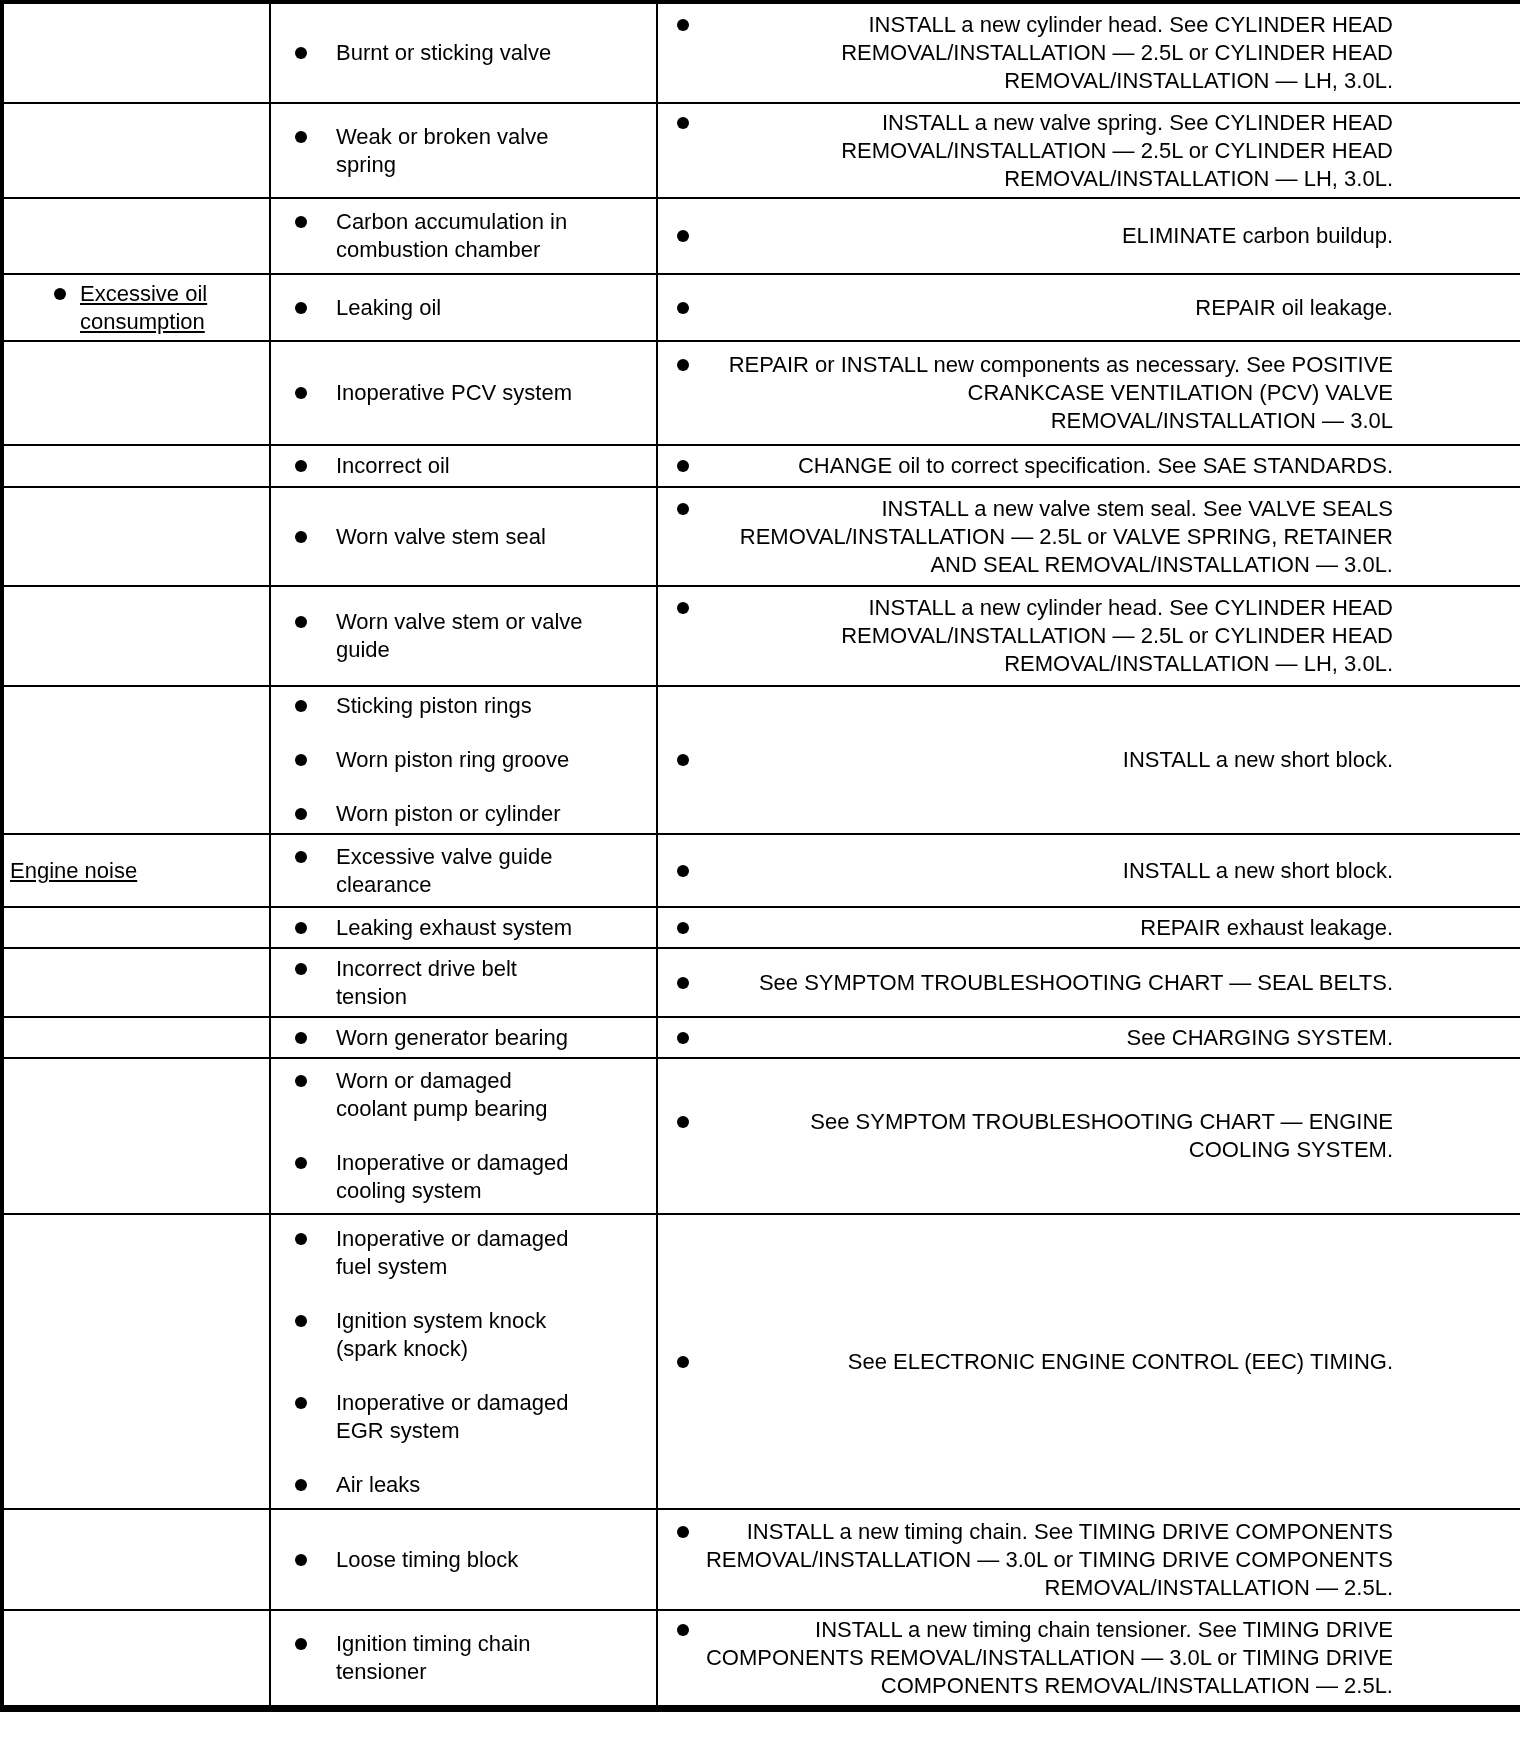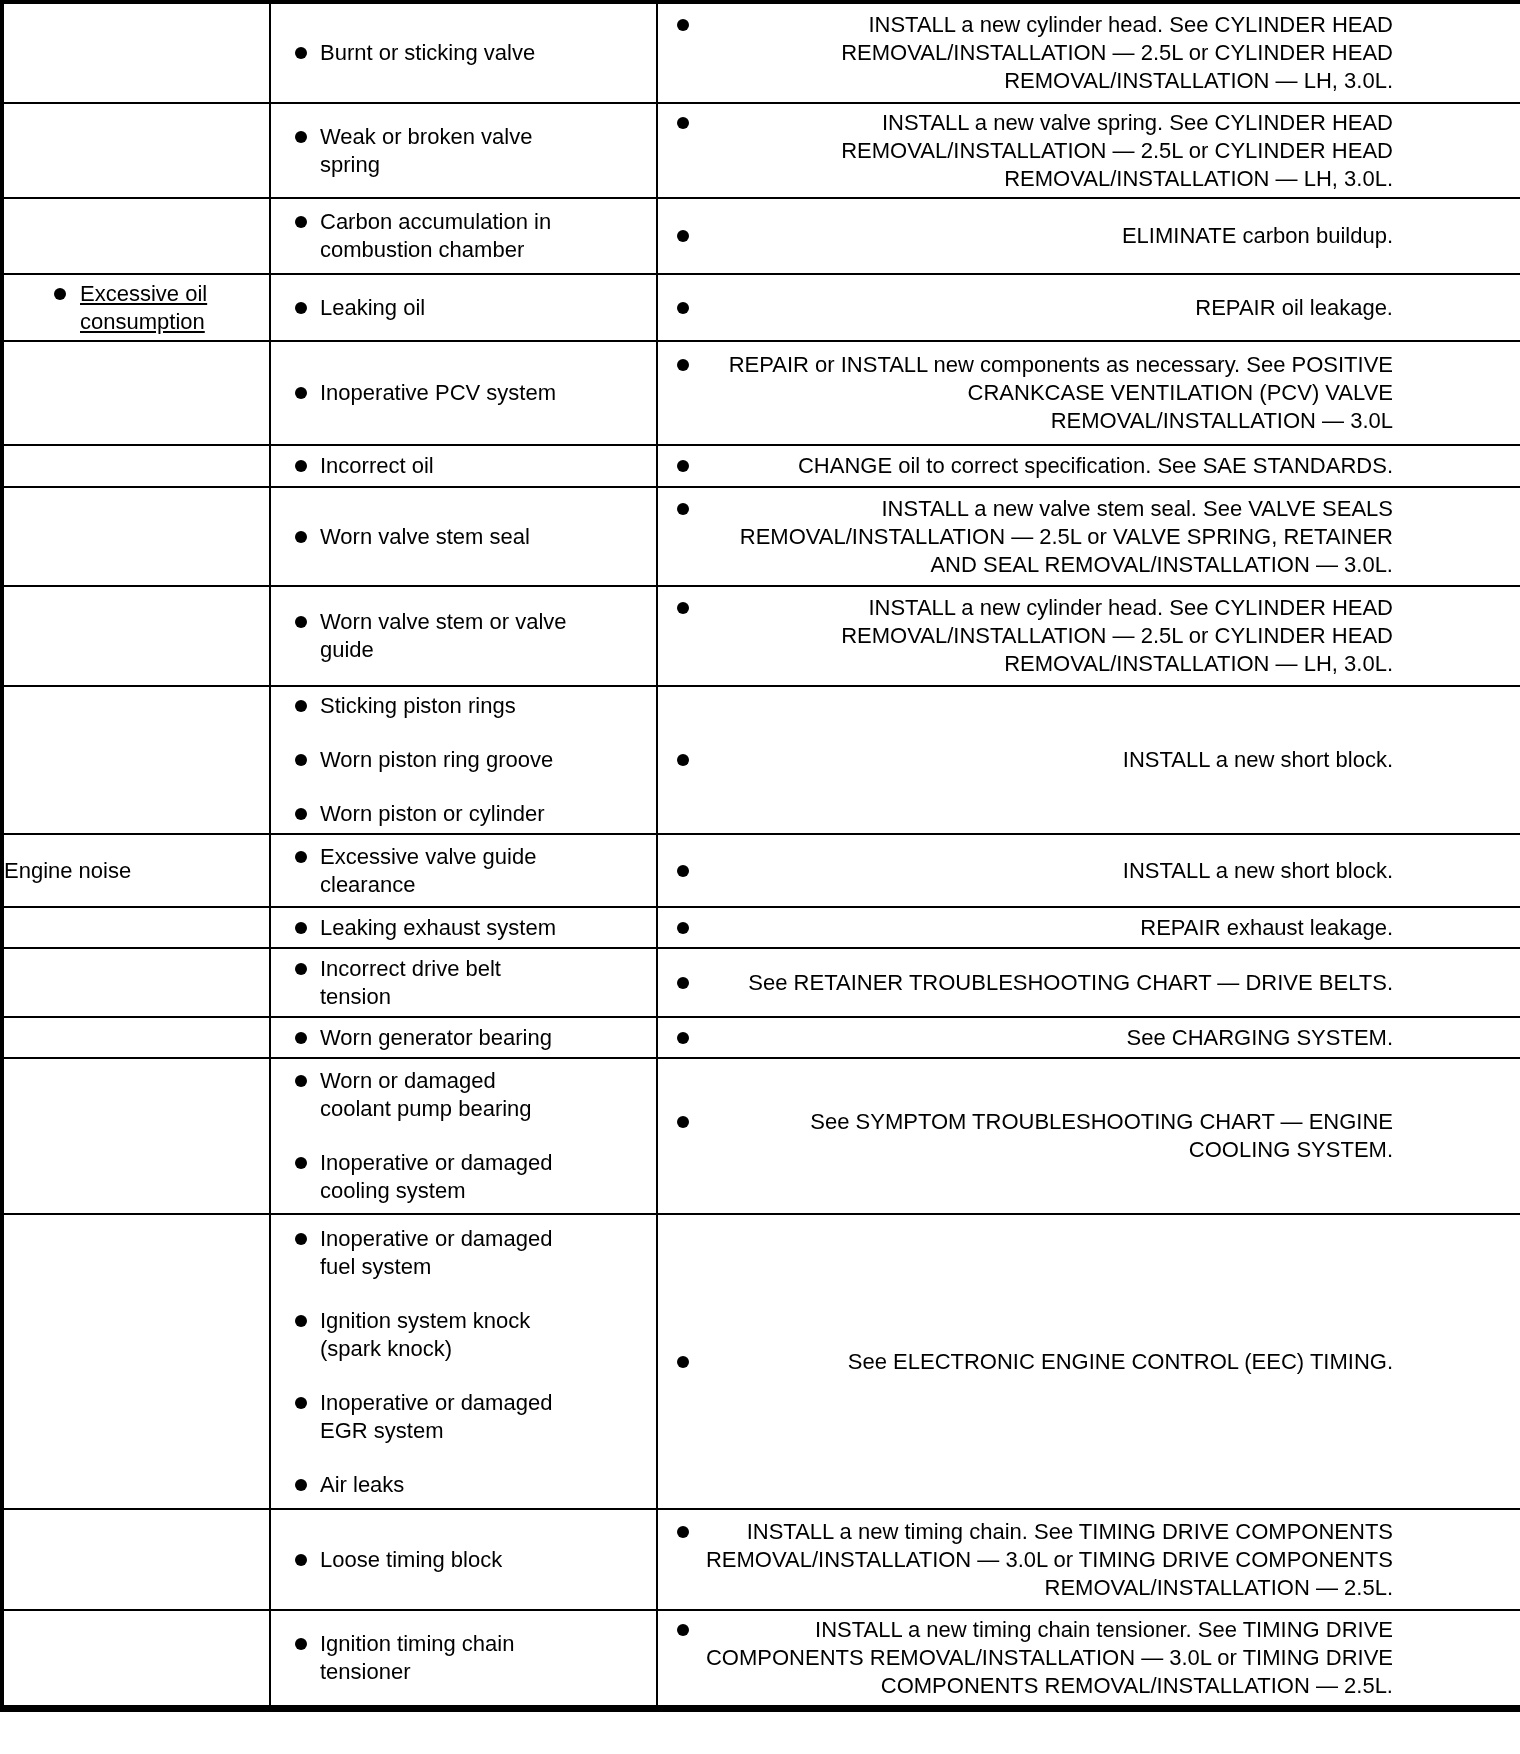--- a/index.html
+++ b/index.html
@@ -31,28 +31,28 @@
   tr:nth-child(14){height:156px}
   tr:nth-child(15){height:295px}
   tr:nth-child(16){height:101px}
   tr:nth-child(17){height:98px}
 
   .stack{display:flex;flex-direction:column;gap:26px;}
   .item{display:flex;align-items:flex-start;}
   .bullet{flex:0 0 auto;width:12px;height:12px;border-radius:50%;background:#000;margin-top:8px;}
   
   td.cause .bullet{margin-left:24px;margin-right:13px;}
-  td.cause .txt{width:252px;}
+  td.cause .txt{width:252px;margin-left:16px;}
   
   td.action .bullet{margin-left:19px;margin-right:14px;}
   td.action .txt{width:690px;text-align:right;}
   
   td.sym .bullet{margin-left:50px;margin-right:14px;}
   td.sym .txt{display:inline-block;text-align:left;max-width:170px;text-decoration:underline;}
-  .sym-plain{}
+  .sym-plain{padding-left:6px;text-decoration:underline;}
 </style>
 </head>
 <body>
 
 <table class="tbl">
   <colgroup>
     <col style="width:268px">
       <col style="width:387px">
       <col style="width:865px">
   </colgroup>
@@ -300,21 +300,21 @@
             <div class="item">
               <span class="bullet"></span>
               <span class="txt">Incorrect drive belt tension</span>
             </div>
           </div>
       </td>
       <td class="action">
         <div class="stack">
             <div class="item">
               <span class="bullet"></span>
-              <span class="txt">See RETAINER TROUBLESHOOTING CHART — DRIVE BELTS.</span>
+              <span class="txt">See SYMPTOM TROUBLESHOOTING CHART — SEAL BELTS.</span>
             </div>
           </div>
       </td>
     </tr>
 
     <tr>
       <td class="sym"></td>
       <td class="cause">
         <div class="stack">
             <div class="item">

